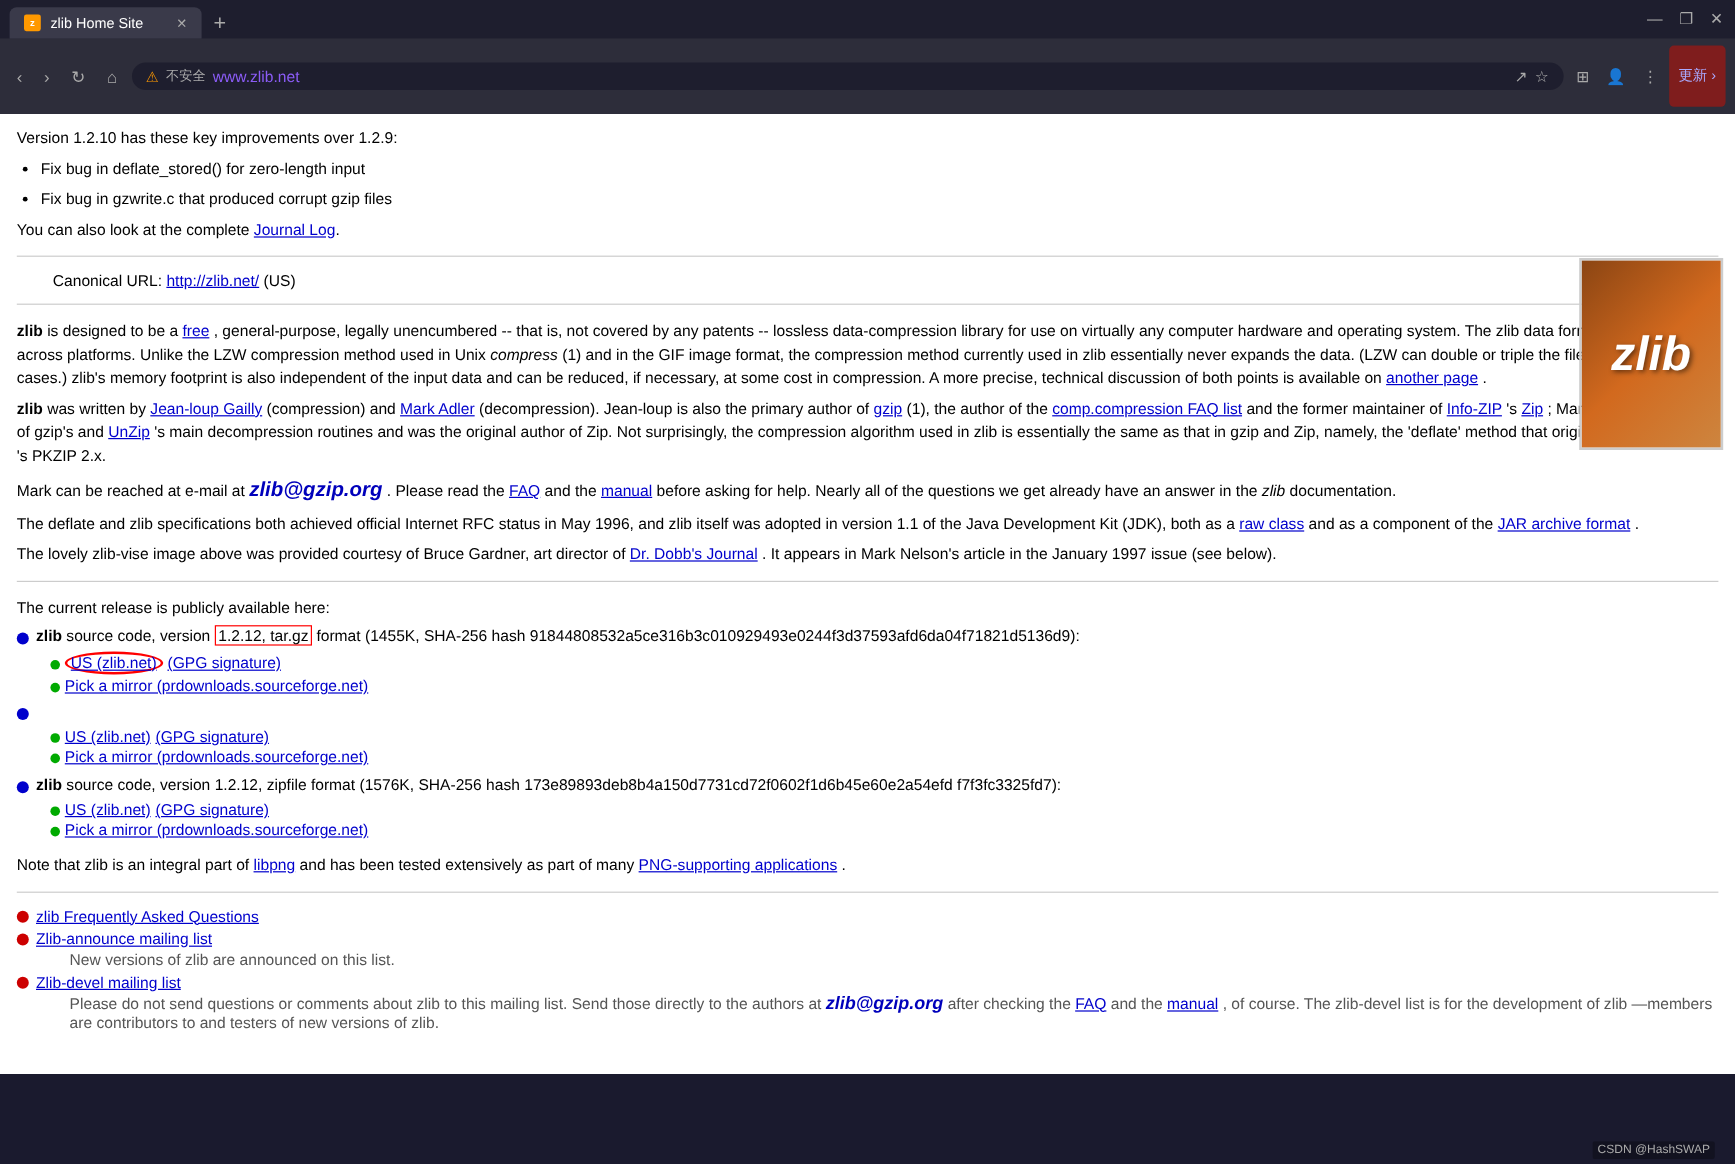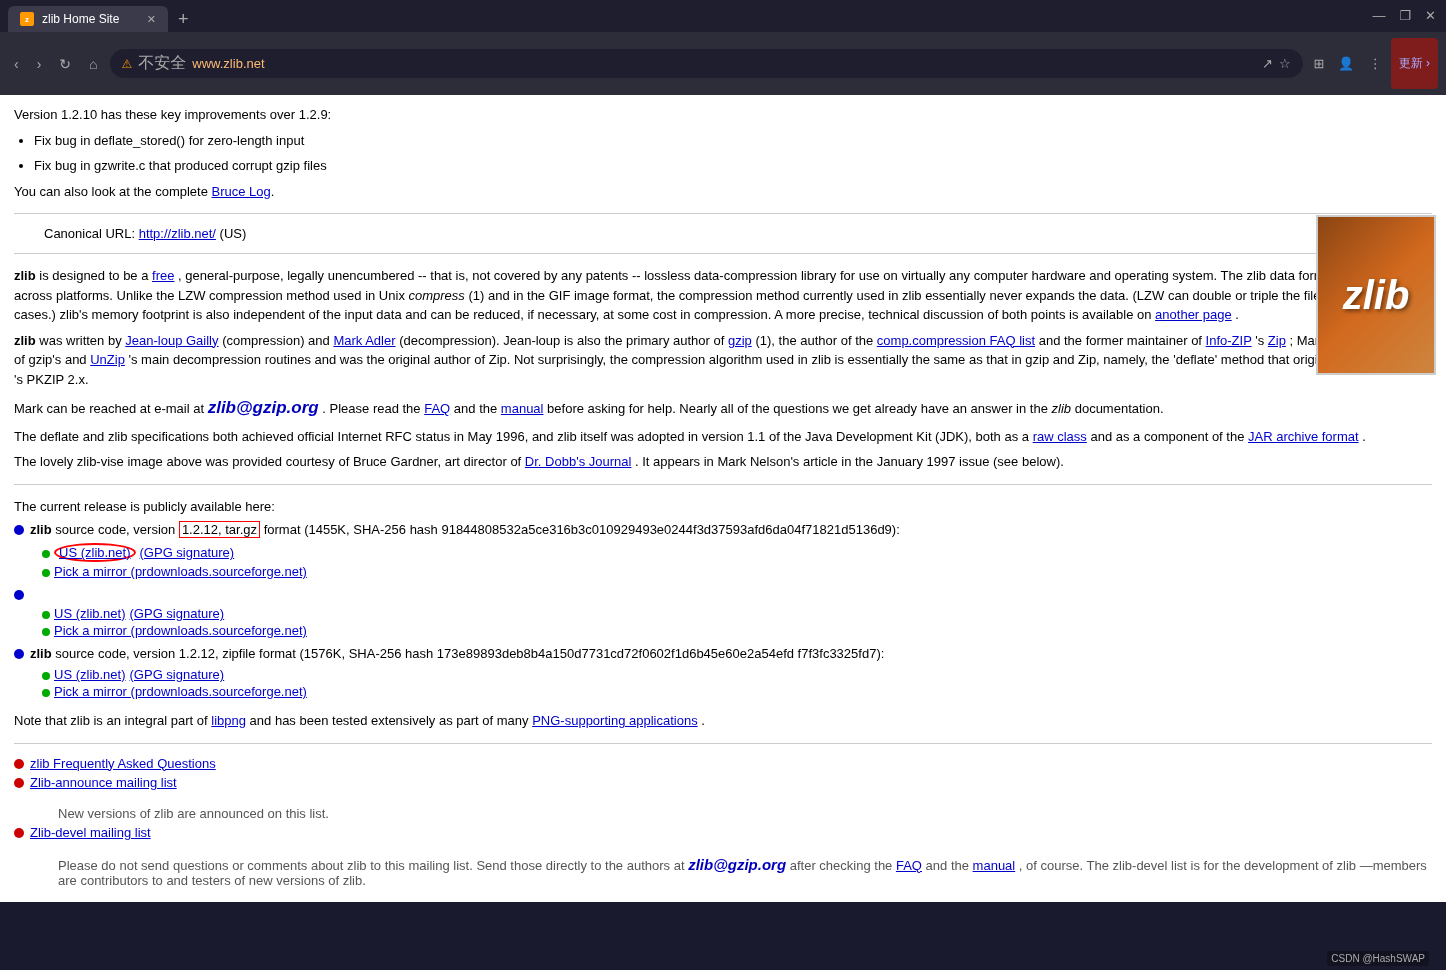--- a/index.html
+++ b/index.html
@@ -73,21 +73,21 @@
       background: #1e1e2e;
       border-radius: 20px;
       padding: 4px 12px;
       gap: 6px;
     }
     .warning-icon {
       color: #f90;
       font-size: 12px;
     }
     .address-text {
-      color: #fdba74;
+      color: #8b5cf6;
       font-size: 13px;
       flex: 1;
     }
     .nav-right {
       display: flex;
       align-items: center;
       gap: 4px;
     }
     .nav-icon-btn {
       color: #aaa;
@@ -134,21 +134,21 @@
       margin: 8px 0 8px 30px;
       font-size: 13px;
     }
 
     .zlib-email {
       font-style: italic;
       font-weight: bold;
       color: #0000bb;
       font-size: 17px;
     }
-    .release-item { display: flex; align-items: flex-start; margin: 6px 0; gap: 6px; }
+    .release-item { display: flex; align-items: flex-end; margin: 6px 0; gap: 6px; }
     .bullet-blue {
       display: inline-block;
       width: 10px; height: 10px;
       background: #00c;
       border-radius: 50%;
       margin-top: 3px;
       flex-shrink: 0;
     }
     .bullet-green {
       display: inline-block;
@@ -176,21 +176,21 @@
     }
 
     .zlib-info-header {
       font-weight: bold;
       font-size: 16px;
       margin: 10px 0 6px;
       color: #000;
     }
 
     .info-item { display: flex; align-items: flex-start; gap: 6px; margin: 4px 0; }
-    .info-sub { margin-left: 28px; font-size: 13px; color: #555; margin-top: 16px; }
+    .info-sub { margin-left: 28px; font-size: 13px; color: #555; margin-top: 2px; }
 
     .zlib-img {
       position: absolute;
       right: 10px;
       top: 120px;
       width: 120px;
       height: 160px;
       background: linear-gradient(135deg, #8b4513, #d2691e, #cd853f);
       display: flex;
       align-items: center;
@@ -238,21 +238,21 @@
       </div>
     </div>
 
     <div class="nav-bar">
       <span class="nav-btn">‹</span>
       <span class="nav-btn">›</span>
       <span class="nav-btn">↻</span>
       <span class="nav-btn">⌂</span>
       <div class="address-bar-wrap">
         <span class="warning-icon">⚠</span>
-        <span style="color:#aaa;font-size:16px;text-align:center;">不安全</span>
+        <span style="color:#aaa;font-size:11px;text-align:center;">不安全</span>
         <span class="address-text">www.zlib.net</span>
         <span style="color:#aaa;font-size:13px;">↗</span>
         <span style="color:#aaa;font-size:13px;">☆</span>
       </div>
       <div class="nav-right">
         <span class="nav-icon-btn">⊞</span>
         <span class="nav-icon-btn">👤</span>
         <span class="nav-icon-btn">⋮</span>
         <span class="update-btn">更新 ›</span>
       </div>
@@ -266,21 +266,21 @@
     </div>
 
     <p>Version 1.2.10 has these key improvements over 1.2.9:</p>
     <ul class="bullet-section">
       <li>Fix bug in deflate_stored() for zero-length input</li>
       <li>Fix bug in gzwrite.c that produced corrupt gzip files</li>
     </ul>
 
     <p>
       <span>You can also look at the complete </span>
-      <a href="#">Bruce Log</a><span>.</span>
+      <a href="#">Journal Log</a><span>.</span>
     </p>
 
     <hr>
 
     <div class="canonical-block">
       <span>Canonical URL: </span>
       <a href="#">http://zlib.net/</a>
       <span> (US)</span>
     </div>
 

